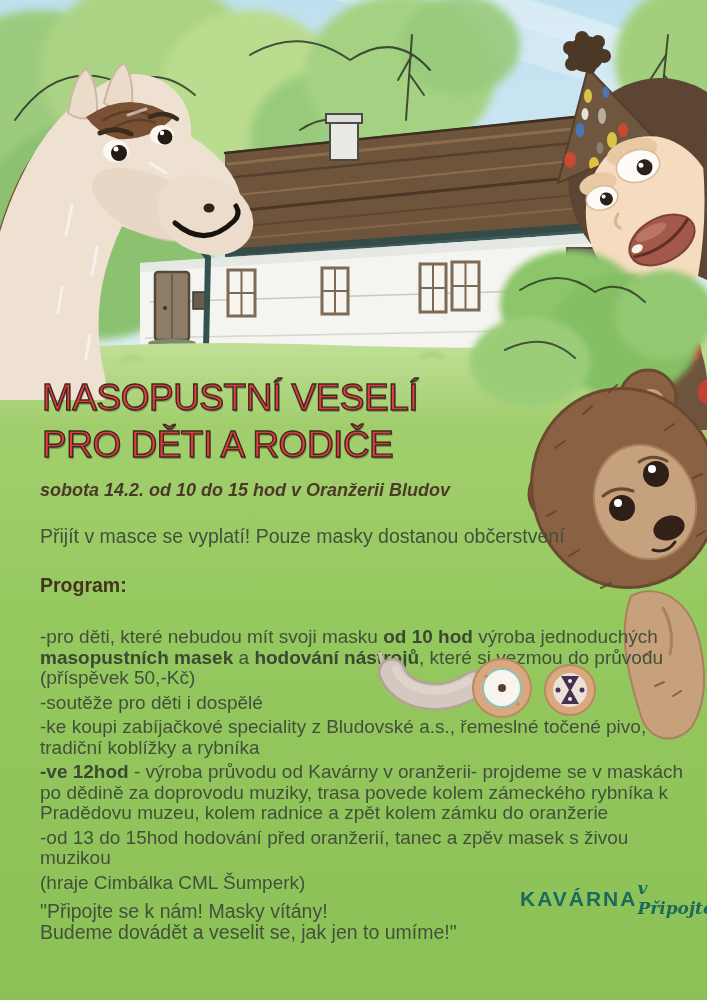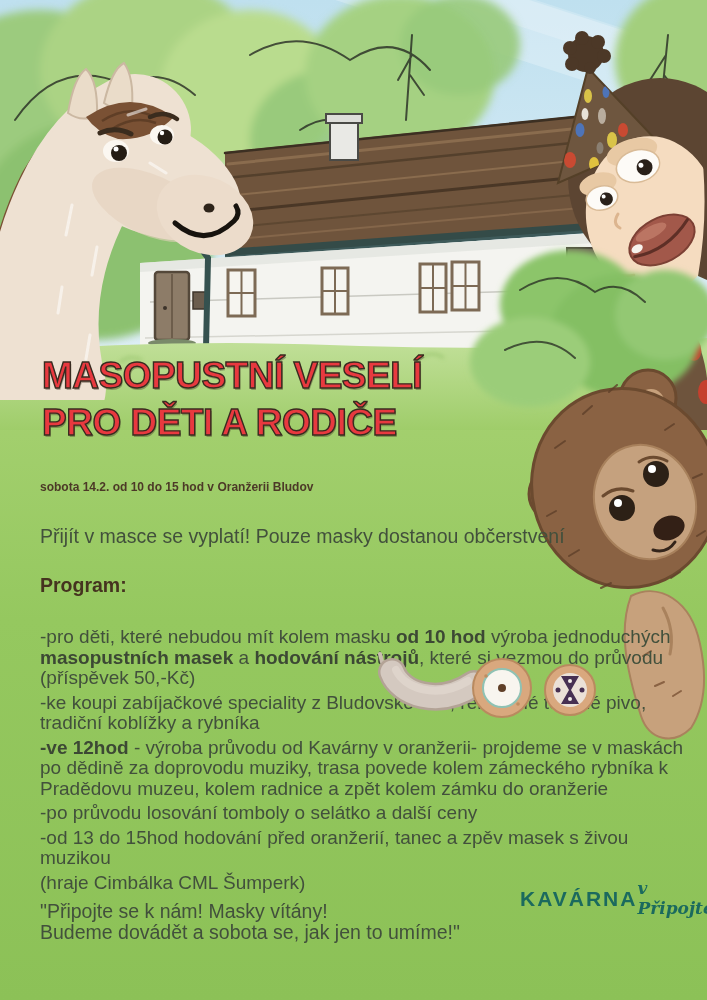--- a/index.html
+++ b/index.html
@@ -5,24 +5,24 @@
   html,body{margin:0;padding:0;background:#666;}
   .poster{
     position:relative;width:707px;height:1000px;overflow:hidden;
     font-family:"Liberation Sans",sans-serif;
     background:linear-gradient(180deg,#a6d171 380px,#95c85f 620px,#8cc157 100%);
   }
   .abs{position:absolute;}
   svg{display:block;}
 
   
-  .title{left:42px;top:352px;line-height:47px;font-size:37px;font-weight:700;
+  .title{left:42px;top:374px;line-height:47px;font-size:37px;font-weight:400;
     letter-spacing:-0.5px;color:#e8393f;
     -webkit-text-stroke:1.4px #382b20;text-shadow:1px 2px 0 rgba(56,43,32,.35);}
-  .subtitle{left:40px;top:480px;font-size:12px;font-weight:700;color:#4c3927;}
+  .subtitle{left:40px;top:480px;font-size:18px;font-weight:700;font-style:italic;color:#4c3927;}
   .intro{left:40px;top:526px;width:650px;font-size:19.5px;line-height:21.5px;color:#42503c;}
   .note{left:40px;top:563px;font-size:15.5px;color:#47543f;}
   .program-heading{left:40px;top:574px;font-size:19.5px;font-weight:700;color:#45331f;}
   .program-list{left:40px;top:627px;width:662px;font-size:19px;line-height:20.5px;color:#42503c;}
   .program-item{margin-bottom:4px;}
   .seg-bold{font-weight:700;color:#3c4834;}
   .quote{left:40px;top:901px;font-size:19.5px;line-height:21px;color:#42503c;}
   .logo{left:520px;top:870px;width:158px;display:flex;align-items:center;}
   .logo-name{font-size:21px;font-weight:700;letter-spacing:2px;color:#1b6a5e;margin-top:2px;}
   .logo-tagline{font-family:"DejaVu Serif",serif;font-style:italic;font-size:17px;font-weight:700;color:#1b6a5e;}
@@ -290,24 +290,24 @@
   </div>
 
   <div class="abs subtitle">sobota 14.2. od 10 do 15 hod v Oranžerii Bludov</div>
 
   <div class="abs intro">
     <div>Přijít v masce se vyplatí! Pouze masky dostanou občerstvení</div>
   </div>
 
   <div class="abs program-heading">Program:</div>
   <div class="abs program-list">
-      <div class="program-item"><span>-pro děti, které nebudou mít kolem masku </span><span class="seg-bold">od 10 hod</span><span> výroba jednoduchých </span><span class="seg-bold">masopustních masek</span><span> a </span><span class="seg-bold">hodování nástrojů</span><span>, které si vezmou do průvodu (příspěvek 50,-Kč)</span></div>
+      <div class="program-item"><span>-pro děti, které nebudou mít svoji masku </span><span class="seg-bold">od 10 hod</span><span> výroba jednoduchých </span><span class="seg-bold">masopustních masek</span><span> a </span><span class="seg-bold">hodování nástrojů</span><span>, které si vezmou do průvodu (příspěvek 50,-Kč)</span></div>
+      <div class="program-item"><span>-soutěže pro děti i dospělé</span></div>
       <div class="program-item"><span>-ke koupi zabíjačkové speciality z Bludovské a.s., řemeslné točené pivo, tradiční koblížky a rybníka</span></div>
       <div class="program-item"><span class="seg-bold">-ve 12hod</span><span> - výroba průvodu od Kavárny v oranžerii- projdeme se v maskách po dědině za doprovodu muziky, trasa povede kolem zámeckého rybníka k Pradědovu muzeu, kolem radnice a zpět kolem zámku do oranžerie</span></div>
-      <div class="program-item"><span>-po průvodu losování tomboly o selátko a další ceny</span></div>
       <div class="program-item"><span>-od 13 do 15hod hodování před oranžerií, tanec a zpěv masek s živou muzikou</span></div>
       <div class="program-item"><span>(hraje Cimbálka CML Šumperk)</span></div>
     </div>
 
   <svg class="abs" style="left:378px;top:648px;" width="235" height="72" viewBox="0 0 235 72">
     <g>
       <circle cx="8" cy="18" r="6" fill="#c9bcb1"></circle>
       <path d="M 4 14 l -2 -8" stroke="#c9bcb1" stroke-width="4" stroke-linecap="round"></path>
       <circle cx="102" cy="32" r="6" fill="#c9bcb1"></circle>
       <path d="M 106 28 l 7 -10" stroke="#c9bcb1" stroke-width="4" stroke-linecap="round"></path>
@@ -329,21 +329,21 @@
       <path d="M 183 28 L 201 28 L 193 42 L 201 56 L 183 56 L 191 42 Z" fill="#473052"></path>
       <circle cx="180" cy="42" r="2.5" fill="#473052"></circle>
         <circle cx="204" cy="42" r="2.5" fill="#473052"></circle>
       <circle cx="192" cy="33" r="2" fill="#f4efe9"></circle>
         <circle cx="192" cy="51" r="2" fill="#f4efe9"></circle>
     </g>
   </svg>
 
   <div class="abs quote">
     <div>"Připojte se k nám! Masky vítány!</div>
-    <div>Budeme dovádět a sobota se, jak jen to umíme!"</div>
+    <div>Budeme dovádět a veselit se, jak jen to umíme!"</div>
   </div>
 
   <div class="abs logo">
     <svg width="66" height="56" viewBox="0 0 70 62">
       <path d="M 16 12 Q 34 0 54 10" stroke="#1b6a5e" stroke-width="4" fill="none" stroke-linecap="round"></path>
       <path d="M 28 40 C 10 42 4 54 14 60 C 26 66 40 62 44 50 Z" fill="#1b6a5e"></path>
       <path d="M 20 50 L 34 56 M 16 46 L 30 52" stroke="#9acbb9" stroke-width="2" stroke-linecap="round"></path>
       <path d="M 20 16 Q 18 36 36 38 Q 54 36 52 16 Z" fill="#1b6a5e"></path>
       <ellipse cx="36" cy="16" rx="16" ry="5" fill="#1b6a5e"></ellipse>
       <ellipse cx="36" cy="16" rx="11" ry="3" fill="#9acbb9"></ellipse>

